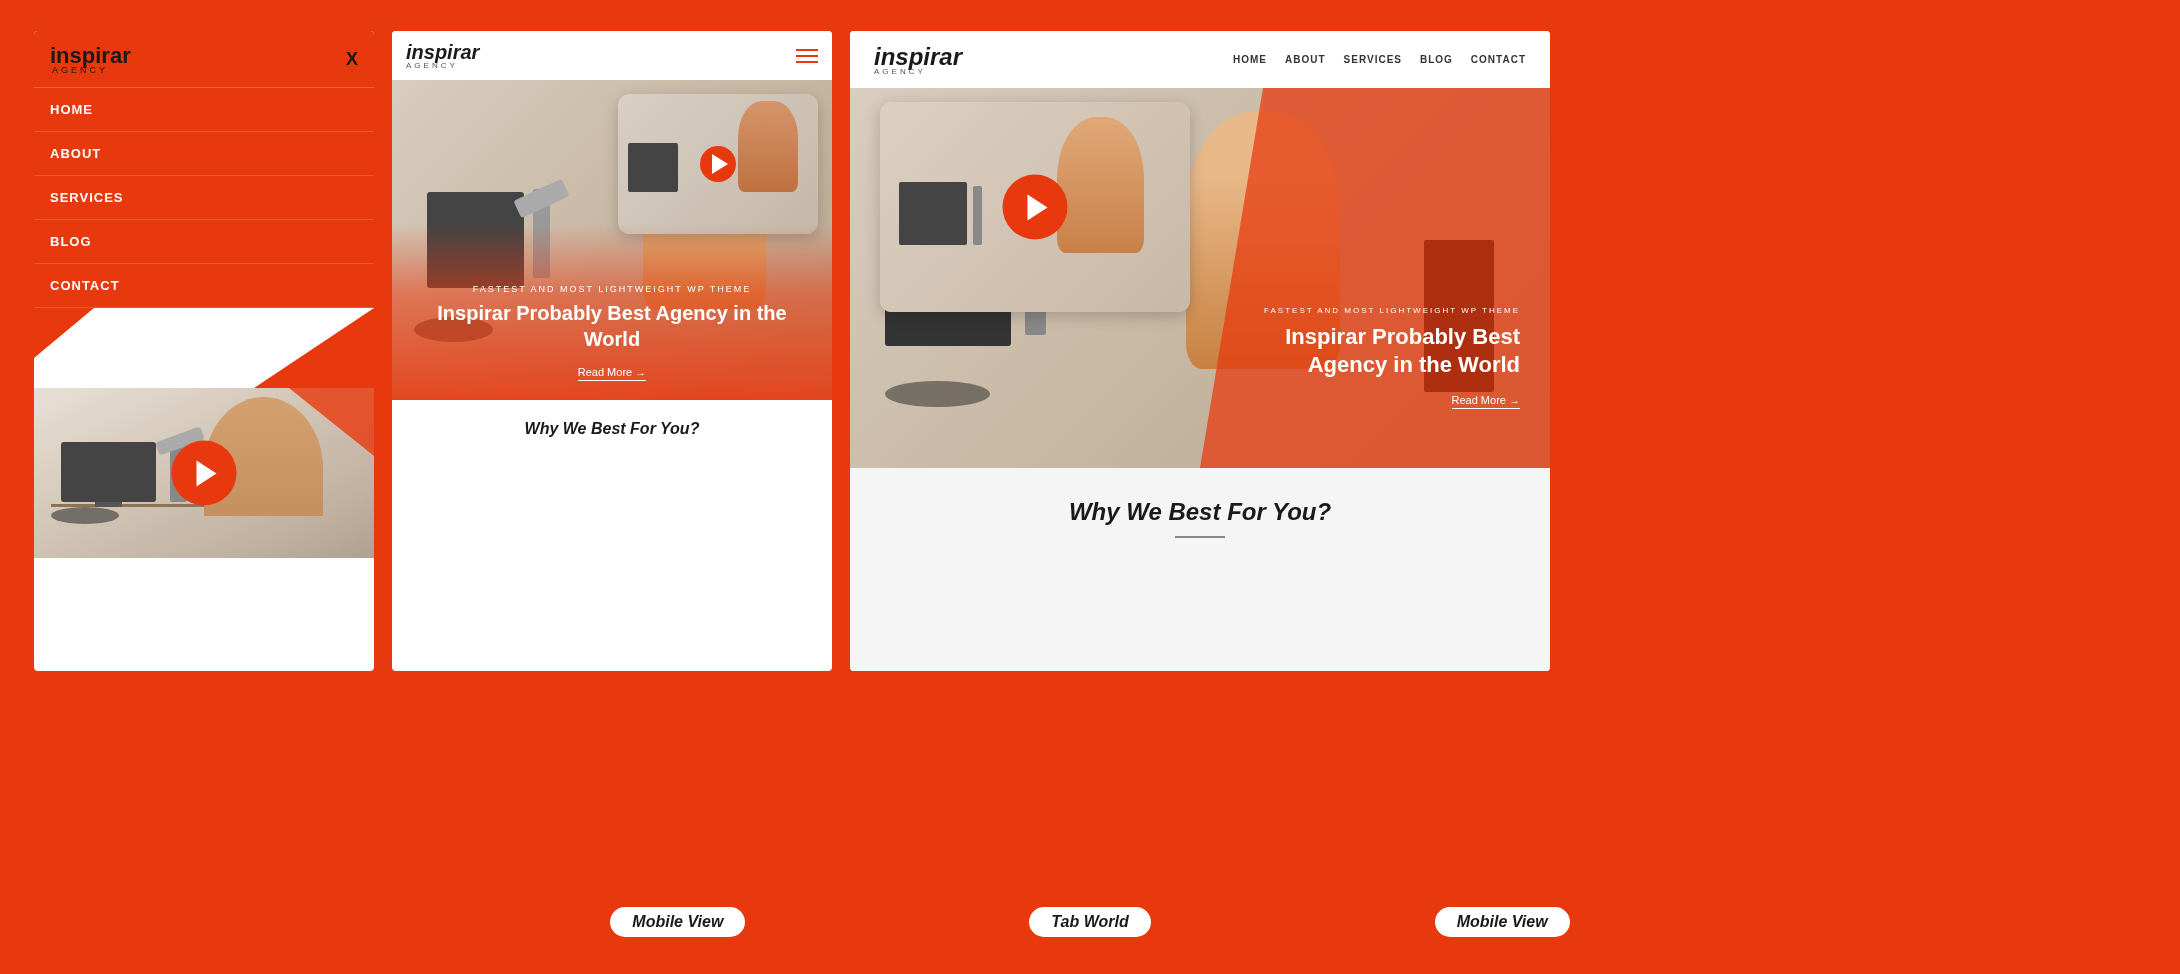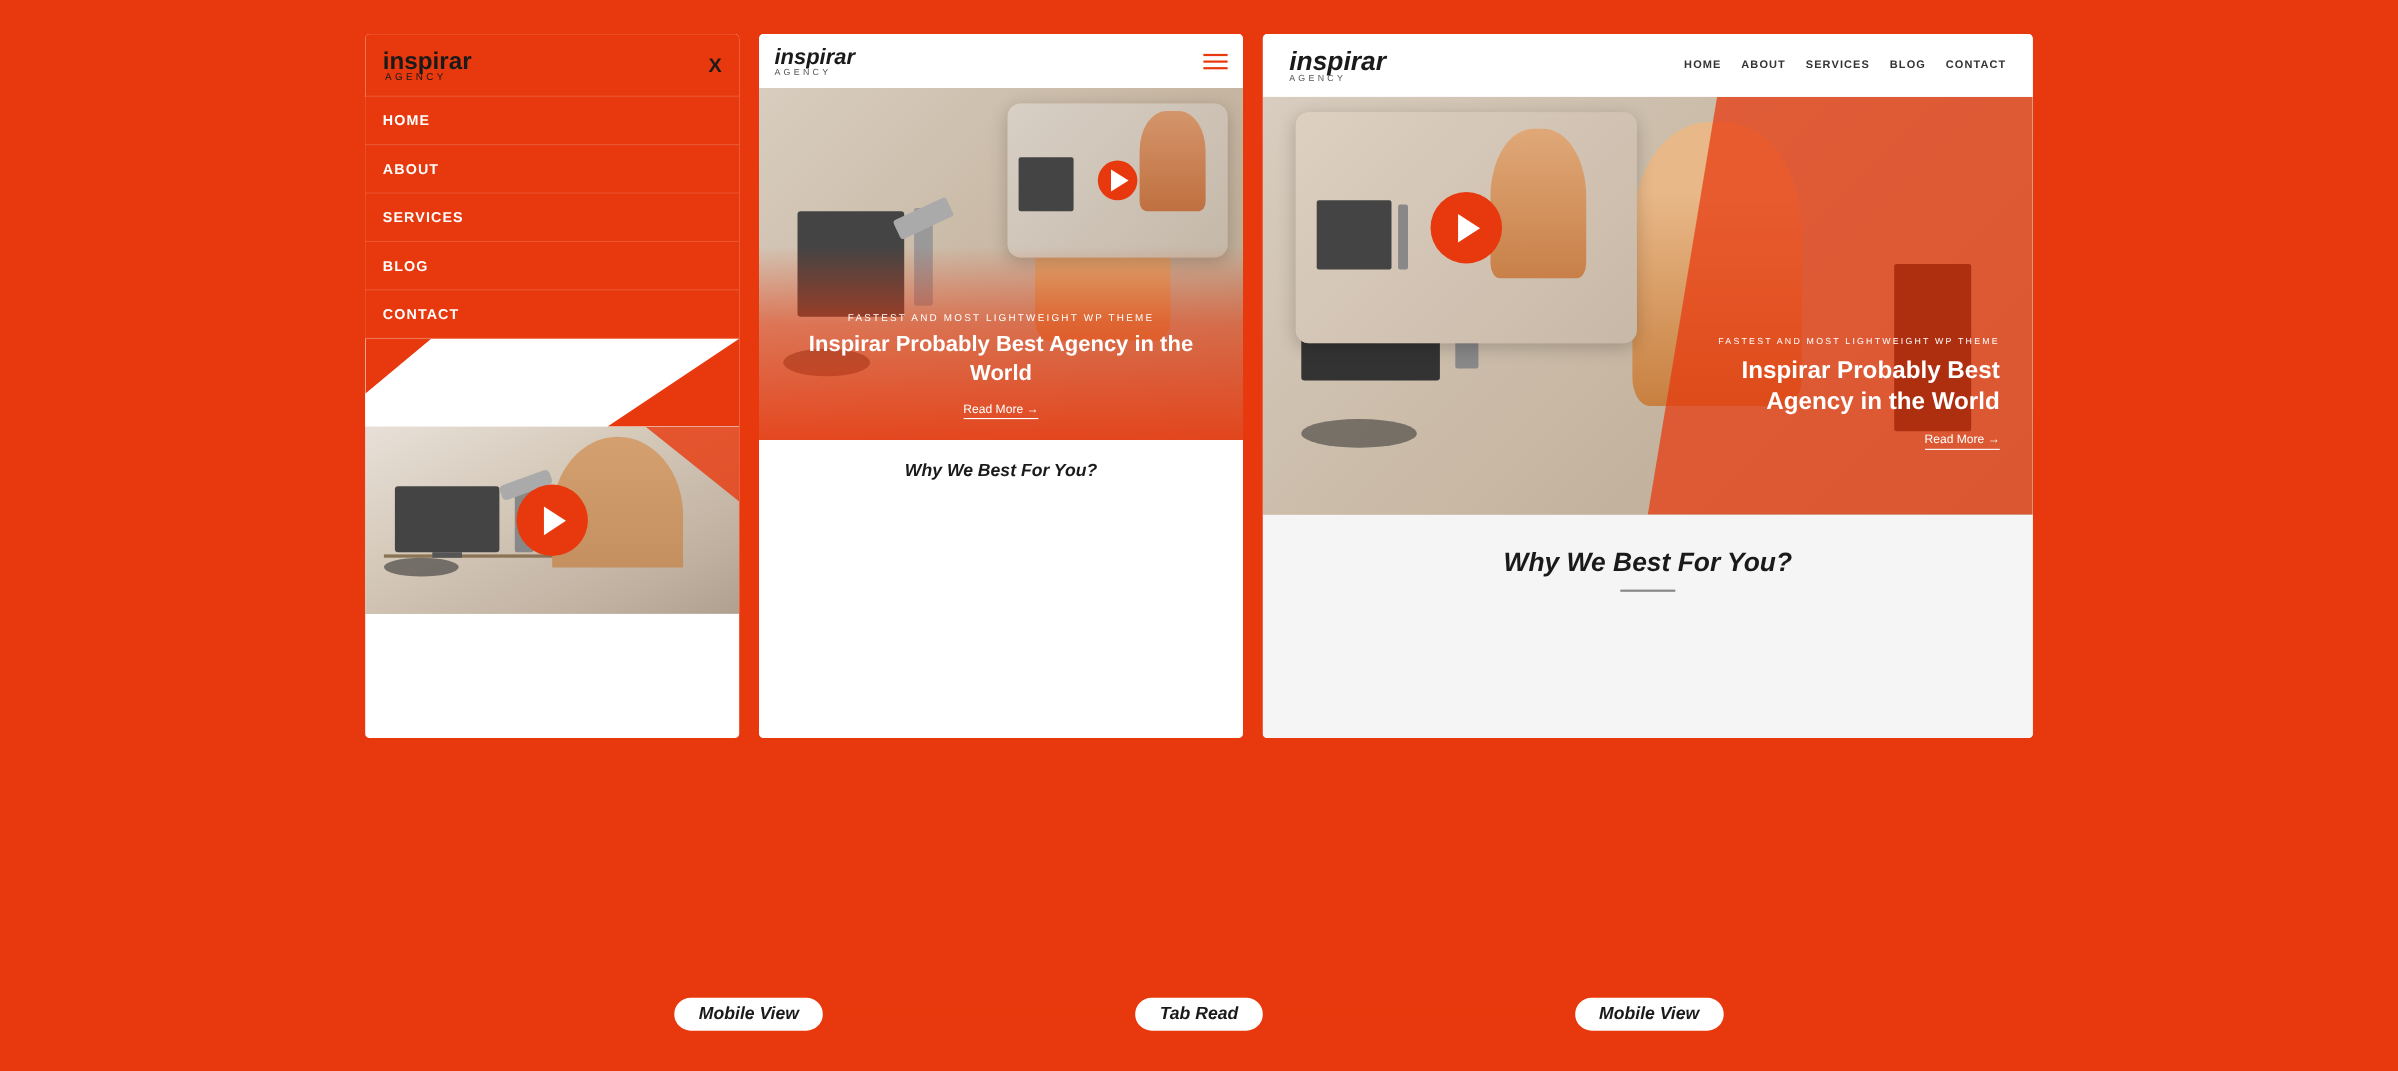--- a/index.html
+++ b/index.html
@@ -25,21 +25,20 @@
       align-items: center;
       justify-content: center;
       padding: 10px;
     }
 
     .screens-container {
       display: flex;
       gap: 18px;
       align-items: flex-start;
       width: 100%;
-      justify-content: center;
       flex: 1;
     }
 
     
     .mobile-screen {
       width: 340px;
       height: 640px;
       background: white;
       border-radius: 4px;
       overflow: hidden;
@@ -551,21 +550,21 @@
     </div>
 
     <div class="arrow-line">
       <svg width="280" height="30" viewBox="0 0 280 30">
         <line x1="10" y1="15" x2="255" y2="15" stroke="#e8380d" stroke-width="2.5"></line>
         <polygon points="255,9 270,15 255,21" fill="#e8380d"></polygon>
       </svg>
     </div>
 
     <div class="view-label">
-      <div class="label-pill">Tab Read</div>
+      <div class="label-pill">Tab World</div>
     </div>
 
     <div class="arrow-line">
       <svg width="280" height="30" viewBox="0 0 280 30">
         <line x1="10" y1="15" x2="255" y2="15" stroke="#e8380d" stroke-width="2.5"></line>
         <polygon points="255,9 270,15 255,21" fill="#e8380d"></polygon>
       </svg>
     </div>
 
     <div class="view-label">

